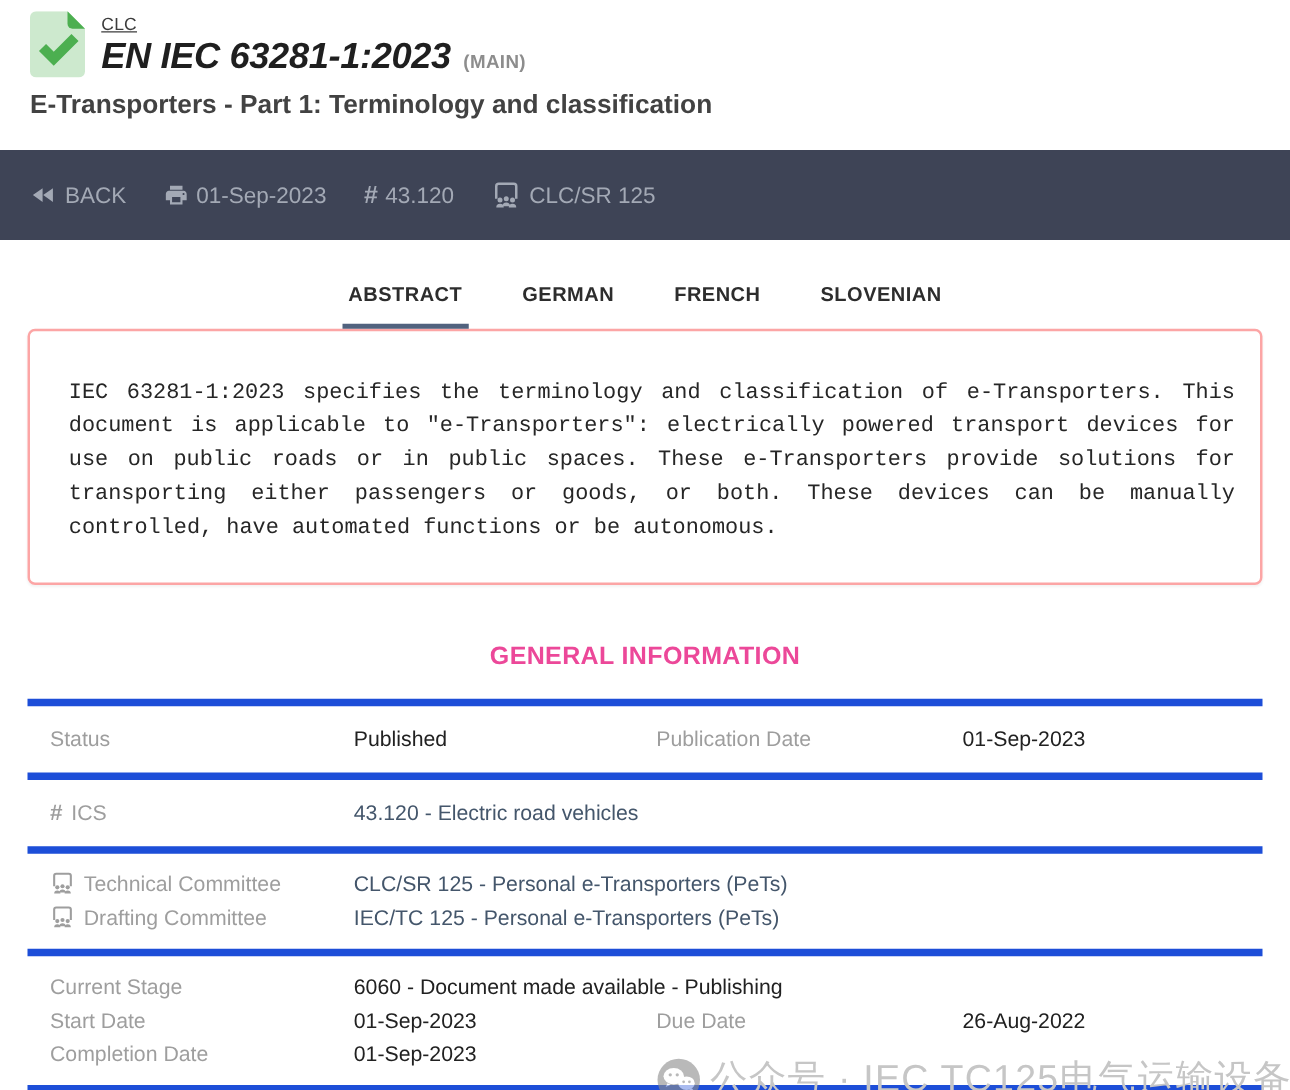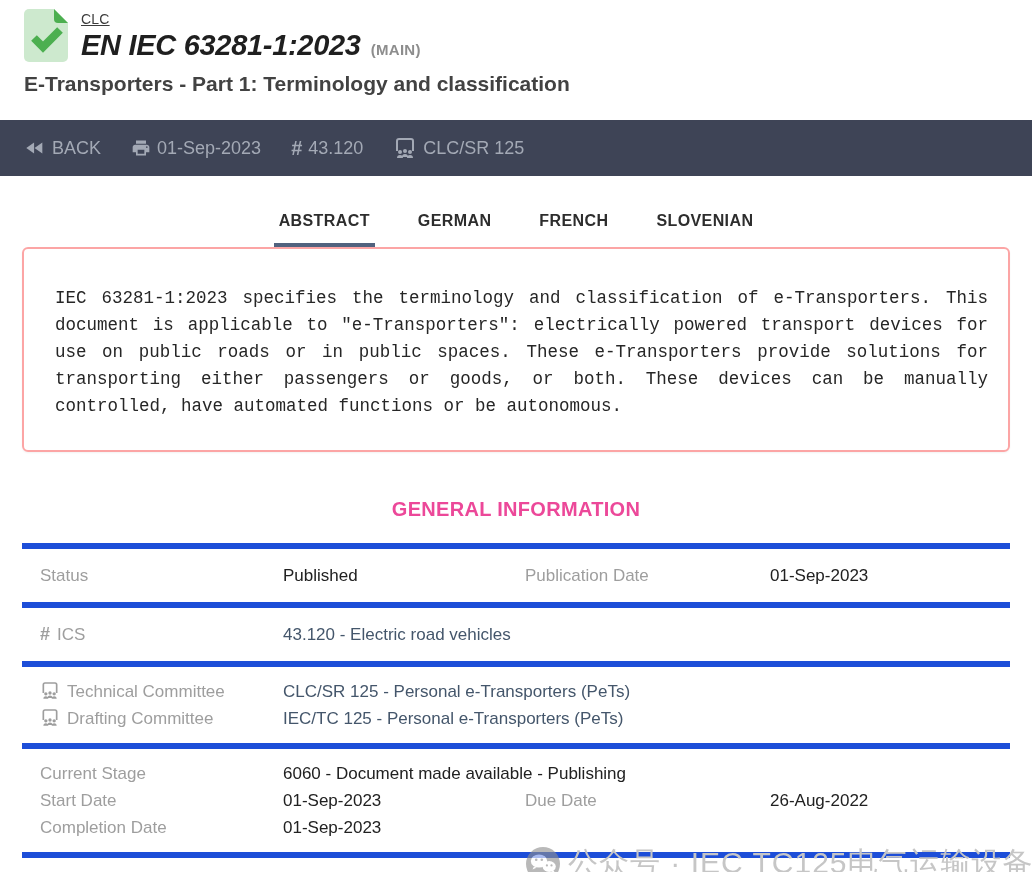--- a/index.html
+++ b/index.html
@@ -12,21 +12,21 @@
   .header { padding: 9px 24px 0 24px; }
   .header-top { display:flex; align-items:flex-start; gap:13px; }
   .doc-icon { width:44px; height:53px; flex:0 0 auto; }
   .agency { font-size:14px; color:#3c3c3c; margin-top:2px; letter-spacing:.2px;text-decoration:underline; }
   .title-row { display:flex; align-items:baseline; gap:10px; margin-top:2px; }
   .title { font-size:29px; font-weight:bold; color:#1f1f1f; letter-spacing:-.3px;font-style:italic; }
   .main-tag { font-size:15px; font-weight:bold; color:#8d8d8d; letter-spacing:.3px; }
   .subtitle { font-size:21px; font-weight:bold; color:#424242; margin-top:9px; line-height:26px; }
   
   .navbar {
-    height:56px; background:#3e4456; margin-top:23px;
+    height:72px; background:#3e4456; margin-top:23px;
     display:flex; align-items:center; gap:30px; padding:0 24px;
     color:#a3a9b5; font-size:18px;
   }
   .nav-item { display:flex; align-items:center; gap:6px; cursor:pointer; }
   .nav-item svg { display:block; }
   .hash-glyph { font-size:20px; font-weight:bold; color:#a3a9b5; }
   
   .tabs { display:flex; justify-content:center; gap:38px; margin-top:26px; }
   .tab {
     font-size:16px; font-weight:bold; color:#2d2d2d; letter-spacing:.4px;

